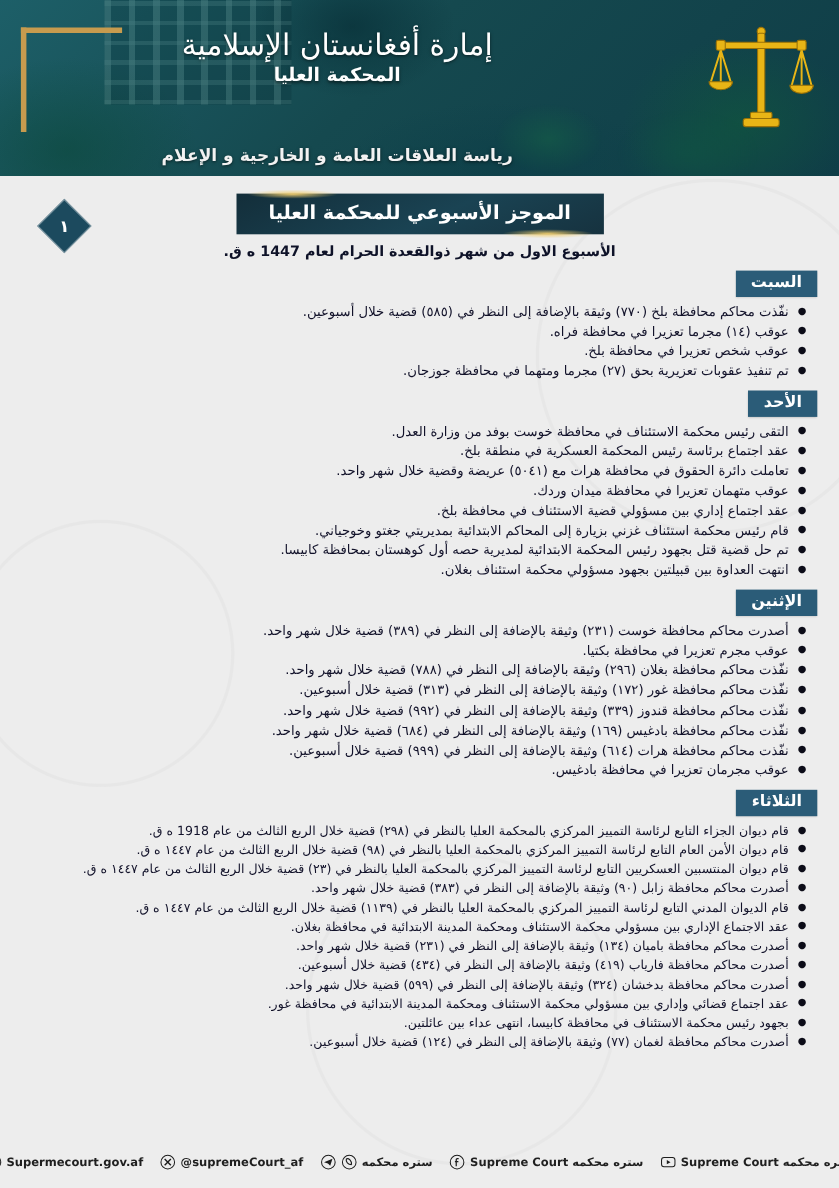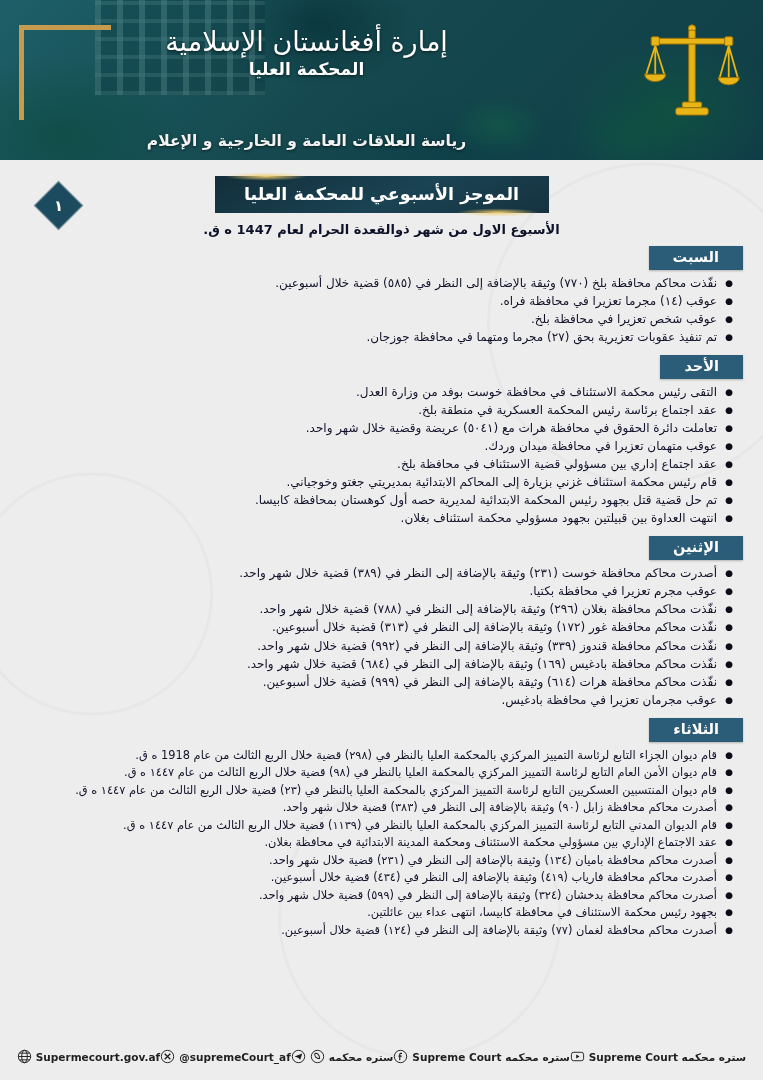--- a/index.html
+++ b/index.html
@@ -47,30 +47,30 @@
     background:linear-gradient(155deg,#132e3a 0%,#1a4353 55%,#16323f 100%);
     color:#fff;font-size:17.5px;font-weight:bold;direction:rtl;}
   .title-box::before,.title-box::after{content:"";position:absolute;width:90px;height:9px;
     background:radial-gradient(ellipse at center, rgba(240,205,110,.95), rgba(240,205,110,0) 65%);}
   .title-box::before{top:-4px;left:6px;}
   .title-box::after{bottom:-4px;right:6px;}
   .date-line{margin-top:9px;text-align:center;font-size:13px;font-weight:bold;color:#0e1228;direction:rtl;}
   
   #sections{margin-top:6px;}
   .day-section{margin-top:9px;}
-  .day-header{width:fit-content;margin:0 20px 5px auto;padding:3px 24px 5px;background:#2b5c78;
+  .day-header{width:fit-content;margin:0 20px 5px auto;padding:3px 14px 5px;background:#2b5c78;
     color:#fff;font-size:14.5px;font-weight:bold;direction:rtl;box-shadow:0 1px 2px rgba(0,0,0,.25);}
   ul.bullets{list-style:none;margin:0;padding:0 30px 0 14px;direction:rtl;}
   ul.bullets li{position:relative;padding-right:16px;margin-bottom:1px;text-align:right;
     font-size:12px;font-weight:normal;color:#12122a;line-height:1.42;}
   ul.bullets li::before{content:"●";position:absolute;right:0;top:2px;font-size:9px;color:#0c0c18;}
   #sections section:nth-of-type(4) li{font-size:11.4px;line-height:1.45;}
   
   .social{position:absolute;left:0;right:0;bottom:16px;display:flex;justify-content:center;
-    align-items:center;font-size:10.5px;color:#1f1f1f;font-weight:bold;}
+    align-items:center;gap:15px;font-size:10.5px;color:#1f1f1f;font-weight:bold;}
   .sgroup{display:flex;align-items:center;gap:4px;}
   .sicon{display:inline-flex;width:15px;height:15px;}
   .sicon svg{width:15px;height:15px;}
   .slabel{white-space:nowrap;}
 </style>
 </head>
 <body>
 
 <div class="page">
 
@@ -155,20 +155,21 @@
           <ul class="bullets">
             <li>قام ديوان الجزاء التابع لرئاسة التمييز المركزي بالمحكمة العليا بالنظر في (٢٩٨) قضية خلال الربع الثالث من عام 1918 ه ق.</li>
             <li>قام ديوان الأمن العام التابع لرئاسة التمييز المركزي بالمحكمة العليا بالنظر في (٩٨) قضية خلال الربع الثالث من عام ١٤٤٧ ه ق.</li>
             <li>قام ديوان المنتسبين العسكريين التابع لرئاسة التمييز المركزي بالمحكمة العليا بالنظر في (٢٣) قضية خلال الربع الثالث من عام ١٤٤٧ ه ق.</li>
             <li>أصدرت محاكم محافظة زابل (٩٠) وثيقة بالإضافة إلى النظر في (٣٨٣) قضية خلال شهر واحد.</li>
             <li>قام الديوان المدني التابع لرئاسة التمييز المركزي بالمحكمة العليا بالنظر في (١١٣٩) قضية خلال الربع الثالث من عام ١٤٤٧ ه ق.</li>
             <li>عقد الاجتماع الإداري بين مسؤولي محكمة الاستئناف ومحكمة المدينة الابتدائية في محافظة بغلان.</li>
             <li>أصدرت محاكم محافظة باميان (١٣٤) وثيقة بالإضافة إلى النظر في (٢٣١) قضية خلال شهر واحد.</li>
             <li>أصدرت محاكم محافظة فارياب (٤١٩) وثيقة بالإضافة إلى النظر في (٤٣٤) قضية خلال أسبوعين.</li>
             <li>أصدرت محاكم محافظة بدخشان (٣٢٤) وثيقة بالإضافة إلى النظر في (٥٩٩) قضية خلال شهر واحد.</li>
+            <li>عقد اجتماع قضائي وإداري بين مسؤولي محكمة الاستئناف ومحكمة المدينة الابتدائية في محافظة غور.</li>
             <li>بجهود رئيس محكمة الاستئناف في محافظة كابيسا، انتهى عداء بين عائلتين.</li>
             <li>أصدرت محاكم محافظة لغمان (٧٧) وثيقة بالإضافة إلى النظر في (١٢٤) قضية خلال أسبوعين.</li>
           </ul>
         </section>
       </div>
   </main>
 
   <footer class="social">
     <div class="sgroup">
       <span class="sicon">

